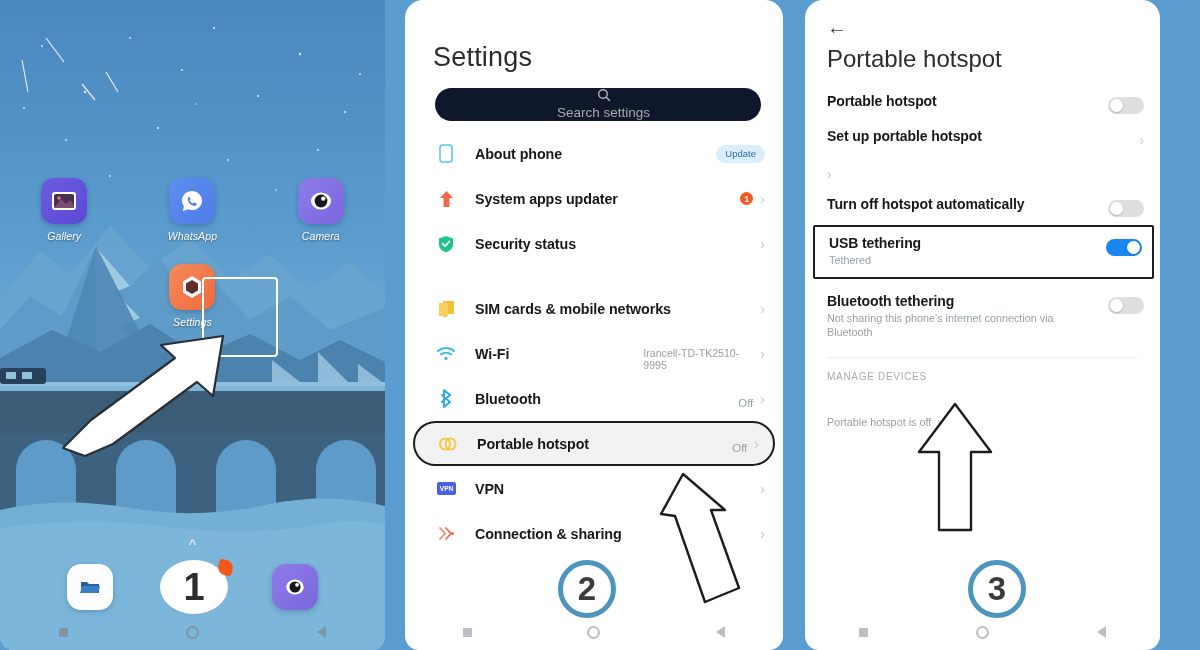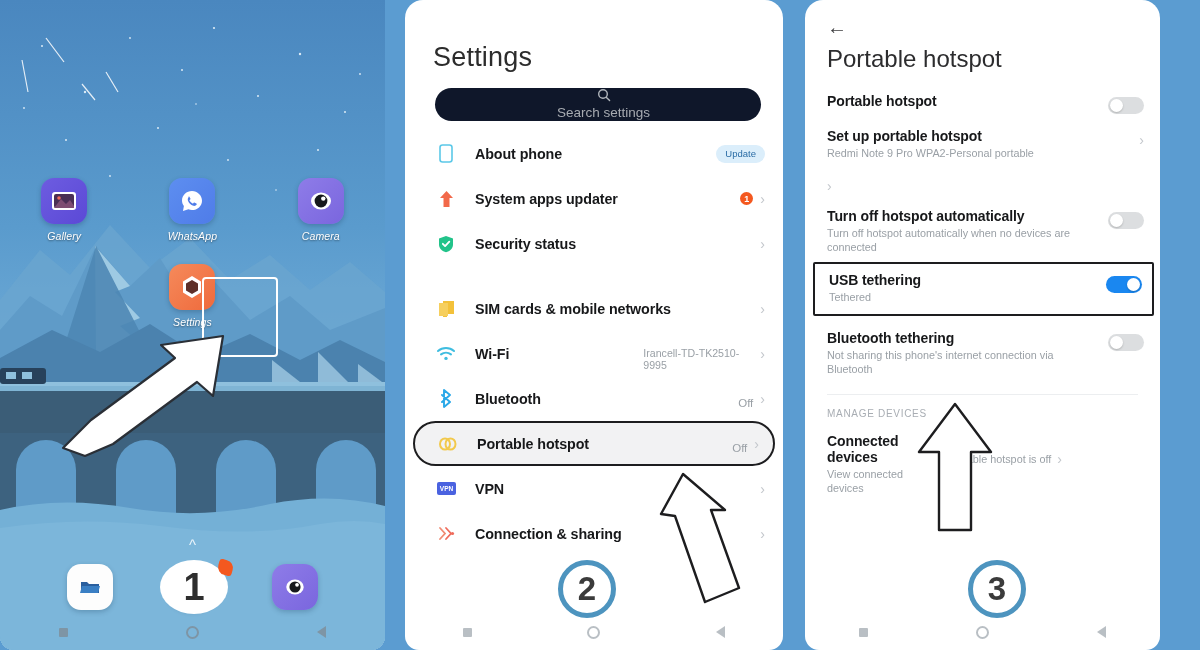--- a/index.html
+++ b/index.html
@@ -414,37 +414,35 @@
       <div class="aside">
         <div class="tgl">
             <i></i>
           </div>
       </div>
     </div>
 
     <div class="hrow">
       <div class="tx">
         <div class="t1">Set up portable hotspot</div>
-        <div class="t2">Redmi Note 9 Pro WPA2-Personal portable</div>
       </div>
       <div class="aside">
         <span class="hchev">›</span>
       </div>
     </div>
 
     <div class="hrow">
       <div class="aside">
         <span class="hchev">›</span>
       </div>
     </div>
 
     <div class="hrow">
       <div class="tx">
         <div class="t1">Turn off hotspot automatically</div>
-        <div class="t2">Turn off hotspot automatically when no devices are connected</div>
       </div>
       <div class="aside">
         <div class="tgl">
             <i></i>
           </div>
       </div>
     </div>
 
     <div class="hl-box">
       <div class="hrow" style="padding:0">
@@ -469,24 +467,20 @@
         <div class="tgl">
             <i></i>
           </div>
       </div>
     </div>
 
     <div class="divider"></div>
     <div class="sect">MANAGE DEVICES</div>
 
     <div class="hrow">
-      <div class="tx" style="max-width:120px">
-        <div class="t1">Connected devices</div>
-        <div class="t2">View connected devices</div>
-      </div>
       <div class="aside" style="padding-top:18px">
         <span class="t2" style="margin:0 6px 0 0">Portable hotspot is off</span>
         <span class="hchev">›</span>
       </div>
     </div>
 
     <svg class="bigarrow3" viewBox="0 0 100 135">
       <path d="M50 4 L14 52 L34 52 L34 130 L66 130 L66 52 L86 52 Z" fill="#ffffff" stroke="#1d1d1f" stroke-width="2.4" stroke-linejoin="round"></path>
     </svg>
 

